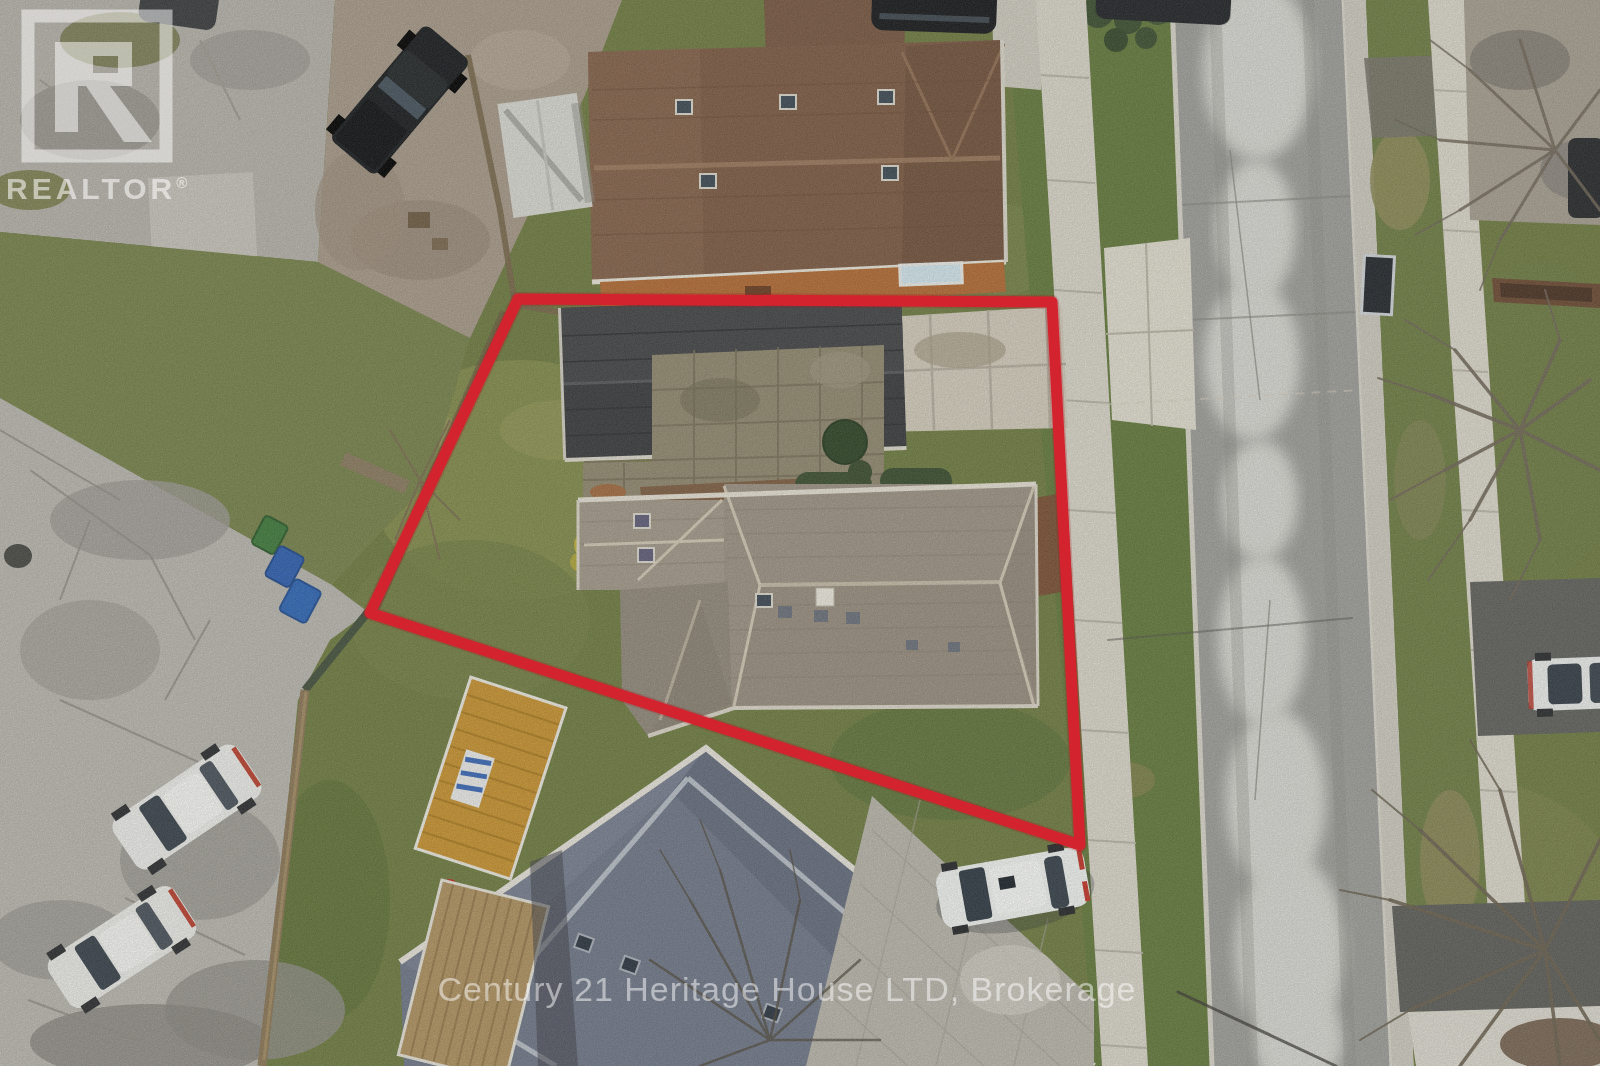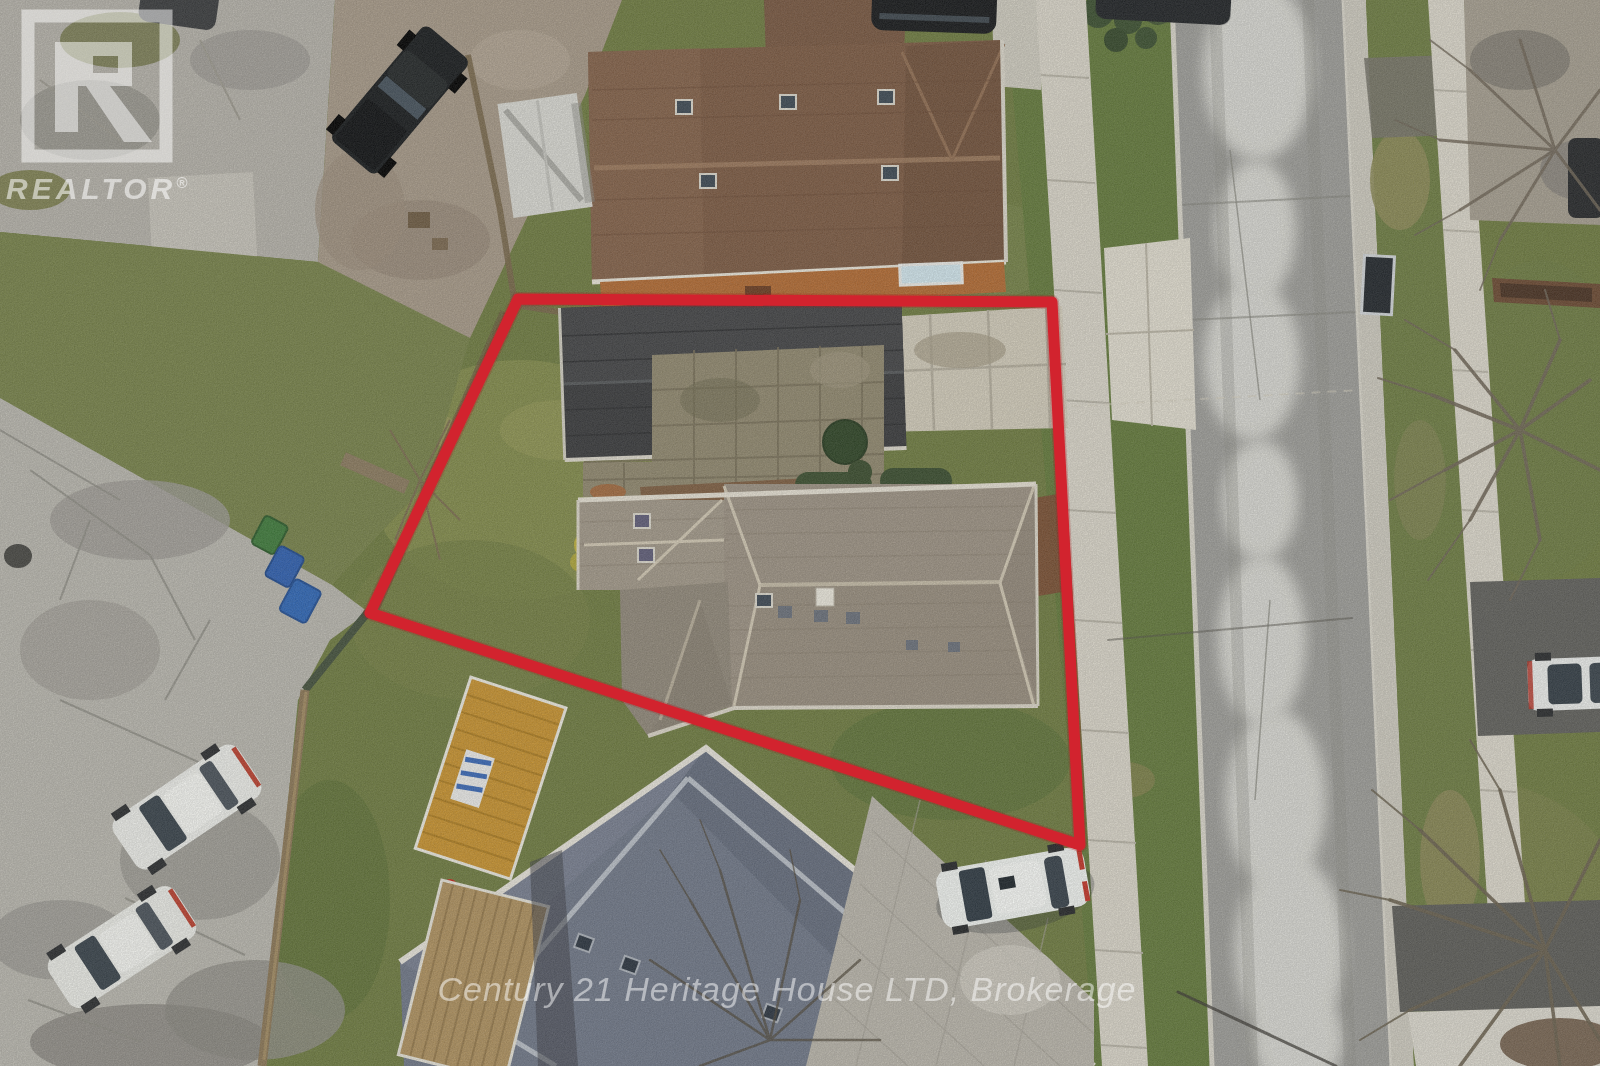--- a/index.html
+++ b/index.html
@@ -1,16 +1,16 @@
 <!DOCTYPE html>
 <html><head>
 <meta charset="utf-8">
 <style>
   html,body{margin:0;padding:0;background:#222;}
-  .stage{position:relative;width:1600px;height:1066px;overflow:hidden;font-family:"Liberation Sans",sans-serif;font-style:italic;}
+  .stage{position:relative;width:1600px;height:1066px;overflow:hidden;font-family:"Liberation Sans",sans-serif;}
   .stage svg{display:block;width:1600px;height:1066px;}
   text{font-family:"Liberation Sans",sans-serif;}
 </style>
 </head>
 <body>
 
 <div class="stage">
 <svg viewBox="0 0 1600 1066" xmlns="http://www.w3.org/2000/svg">
 <defs>
   <filter id="gDark" x="0" y="0" width="100%" height="100%">

